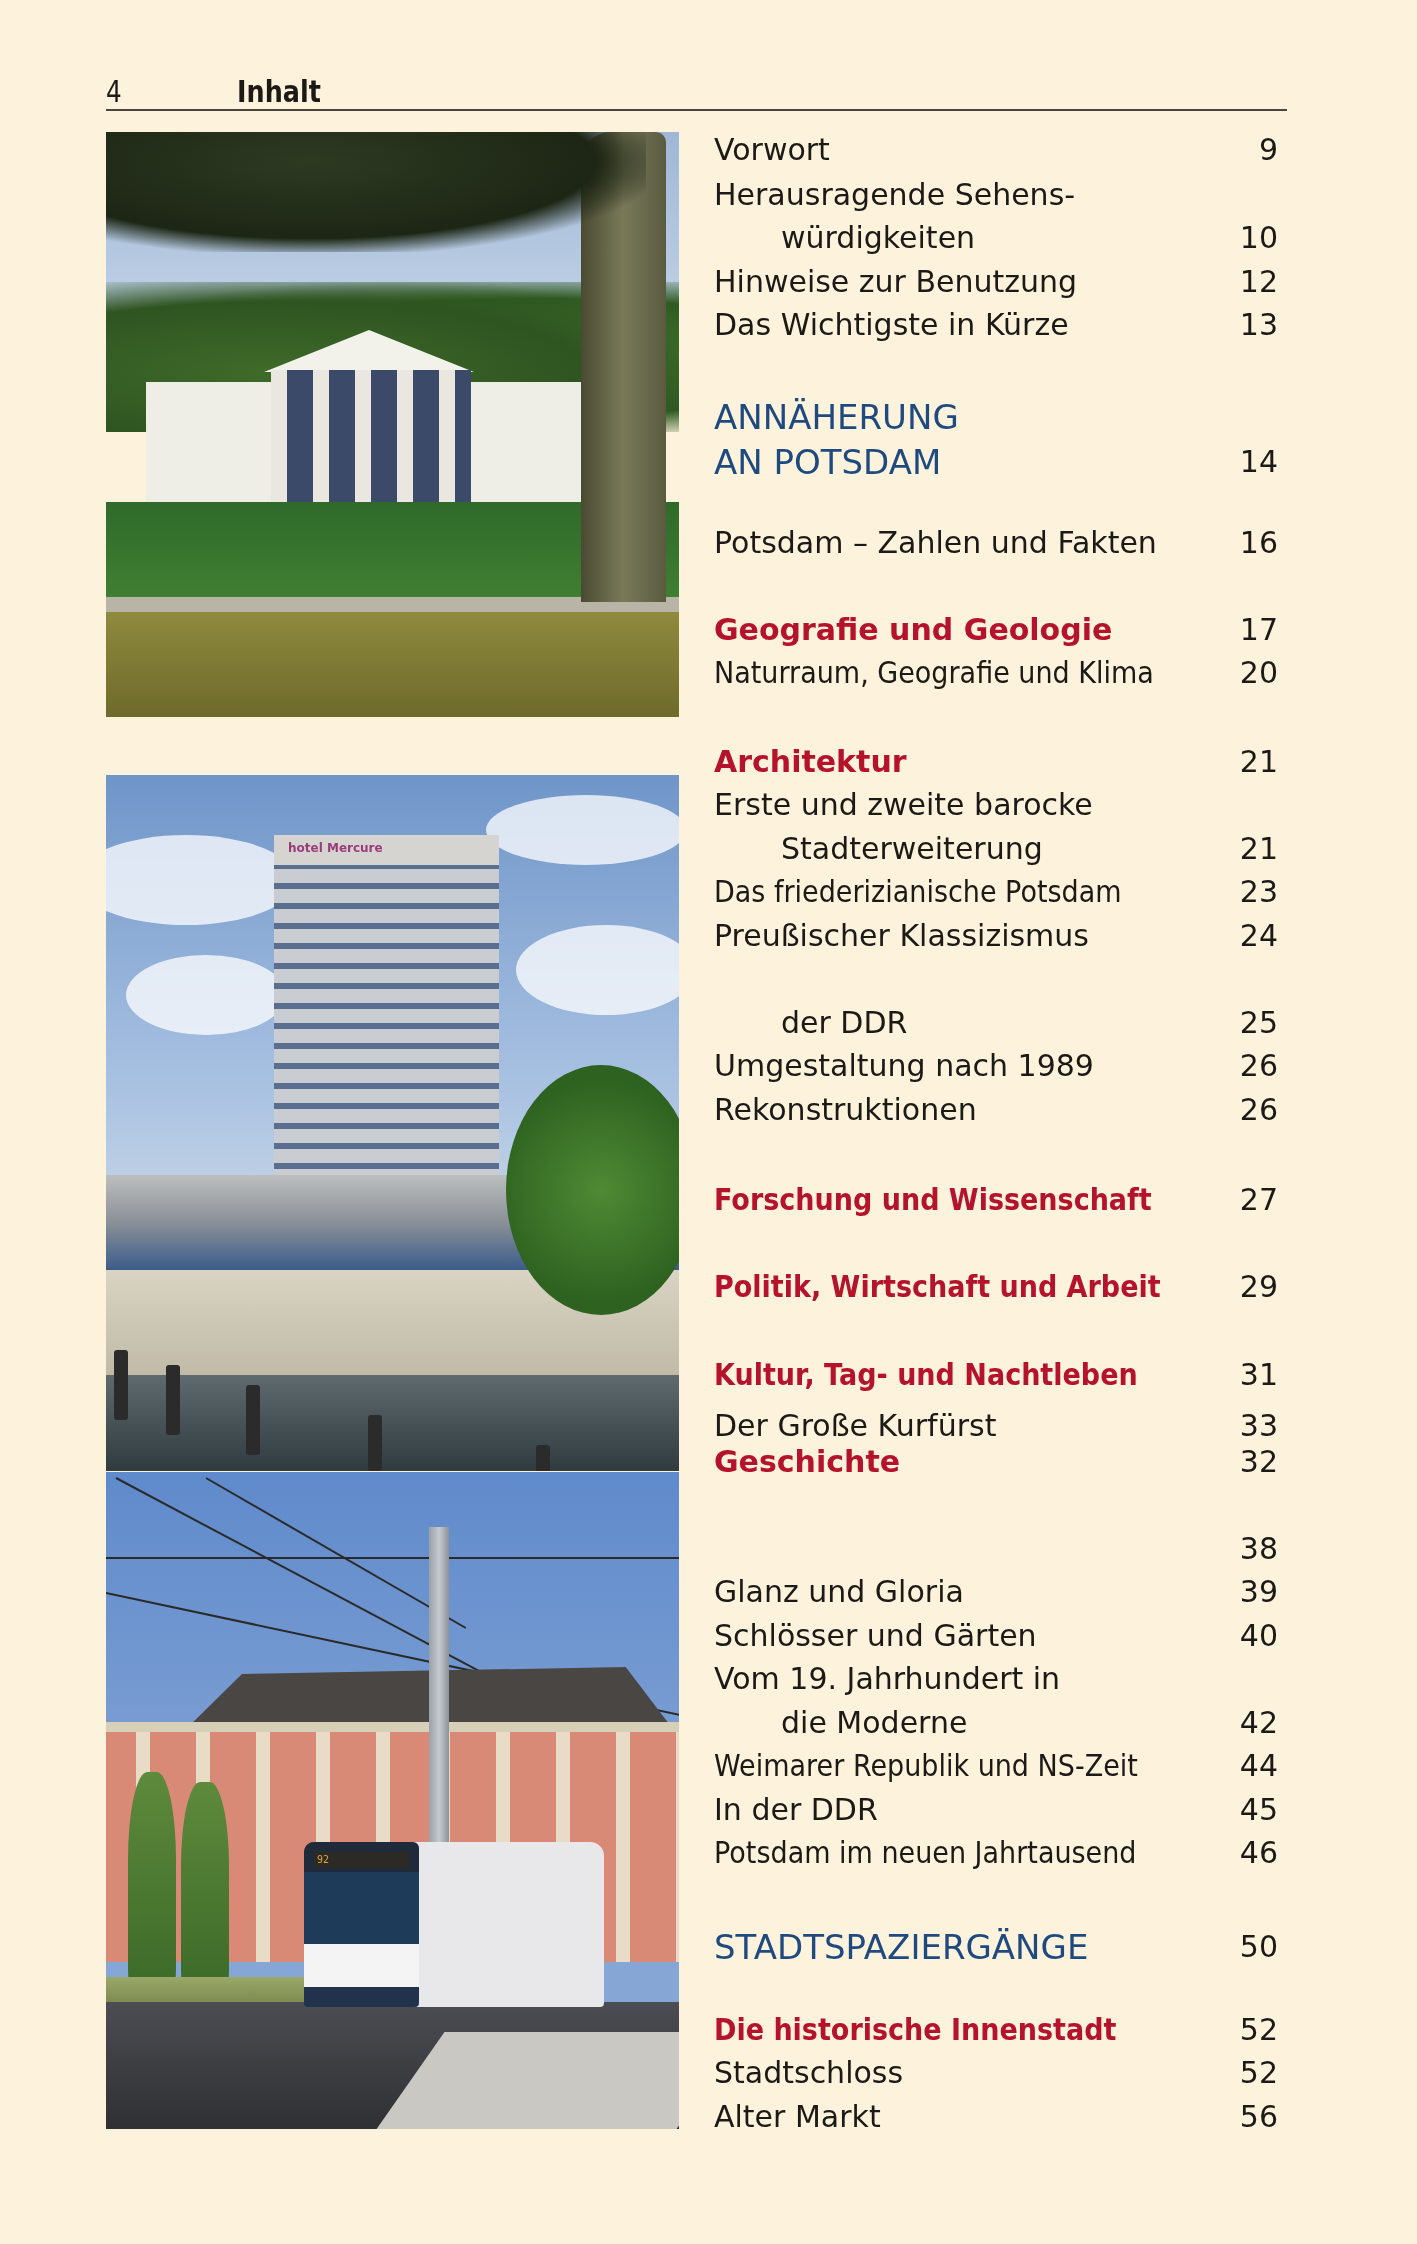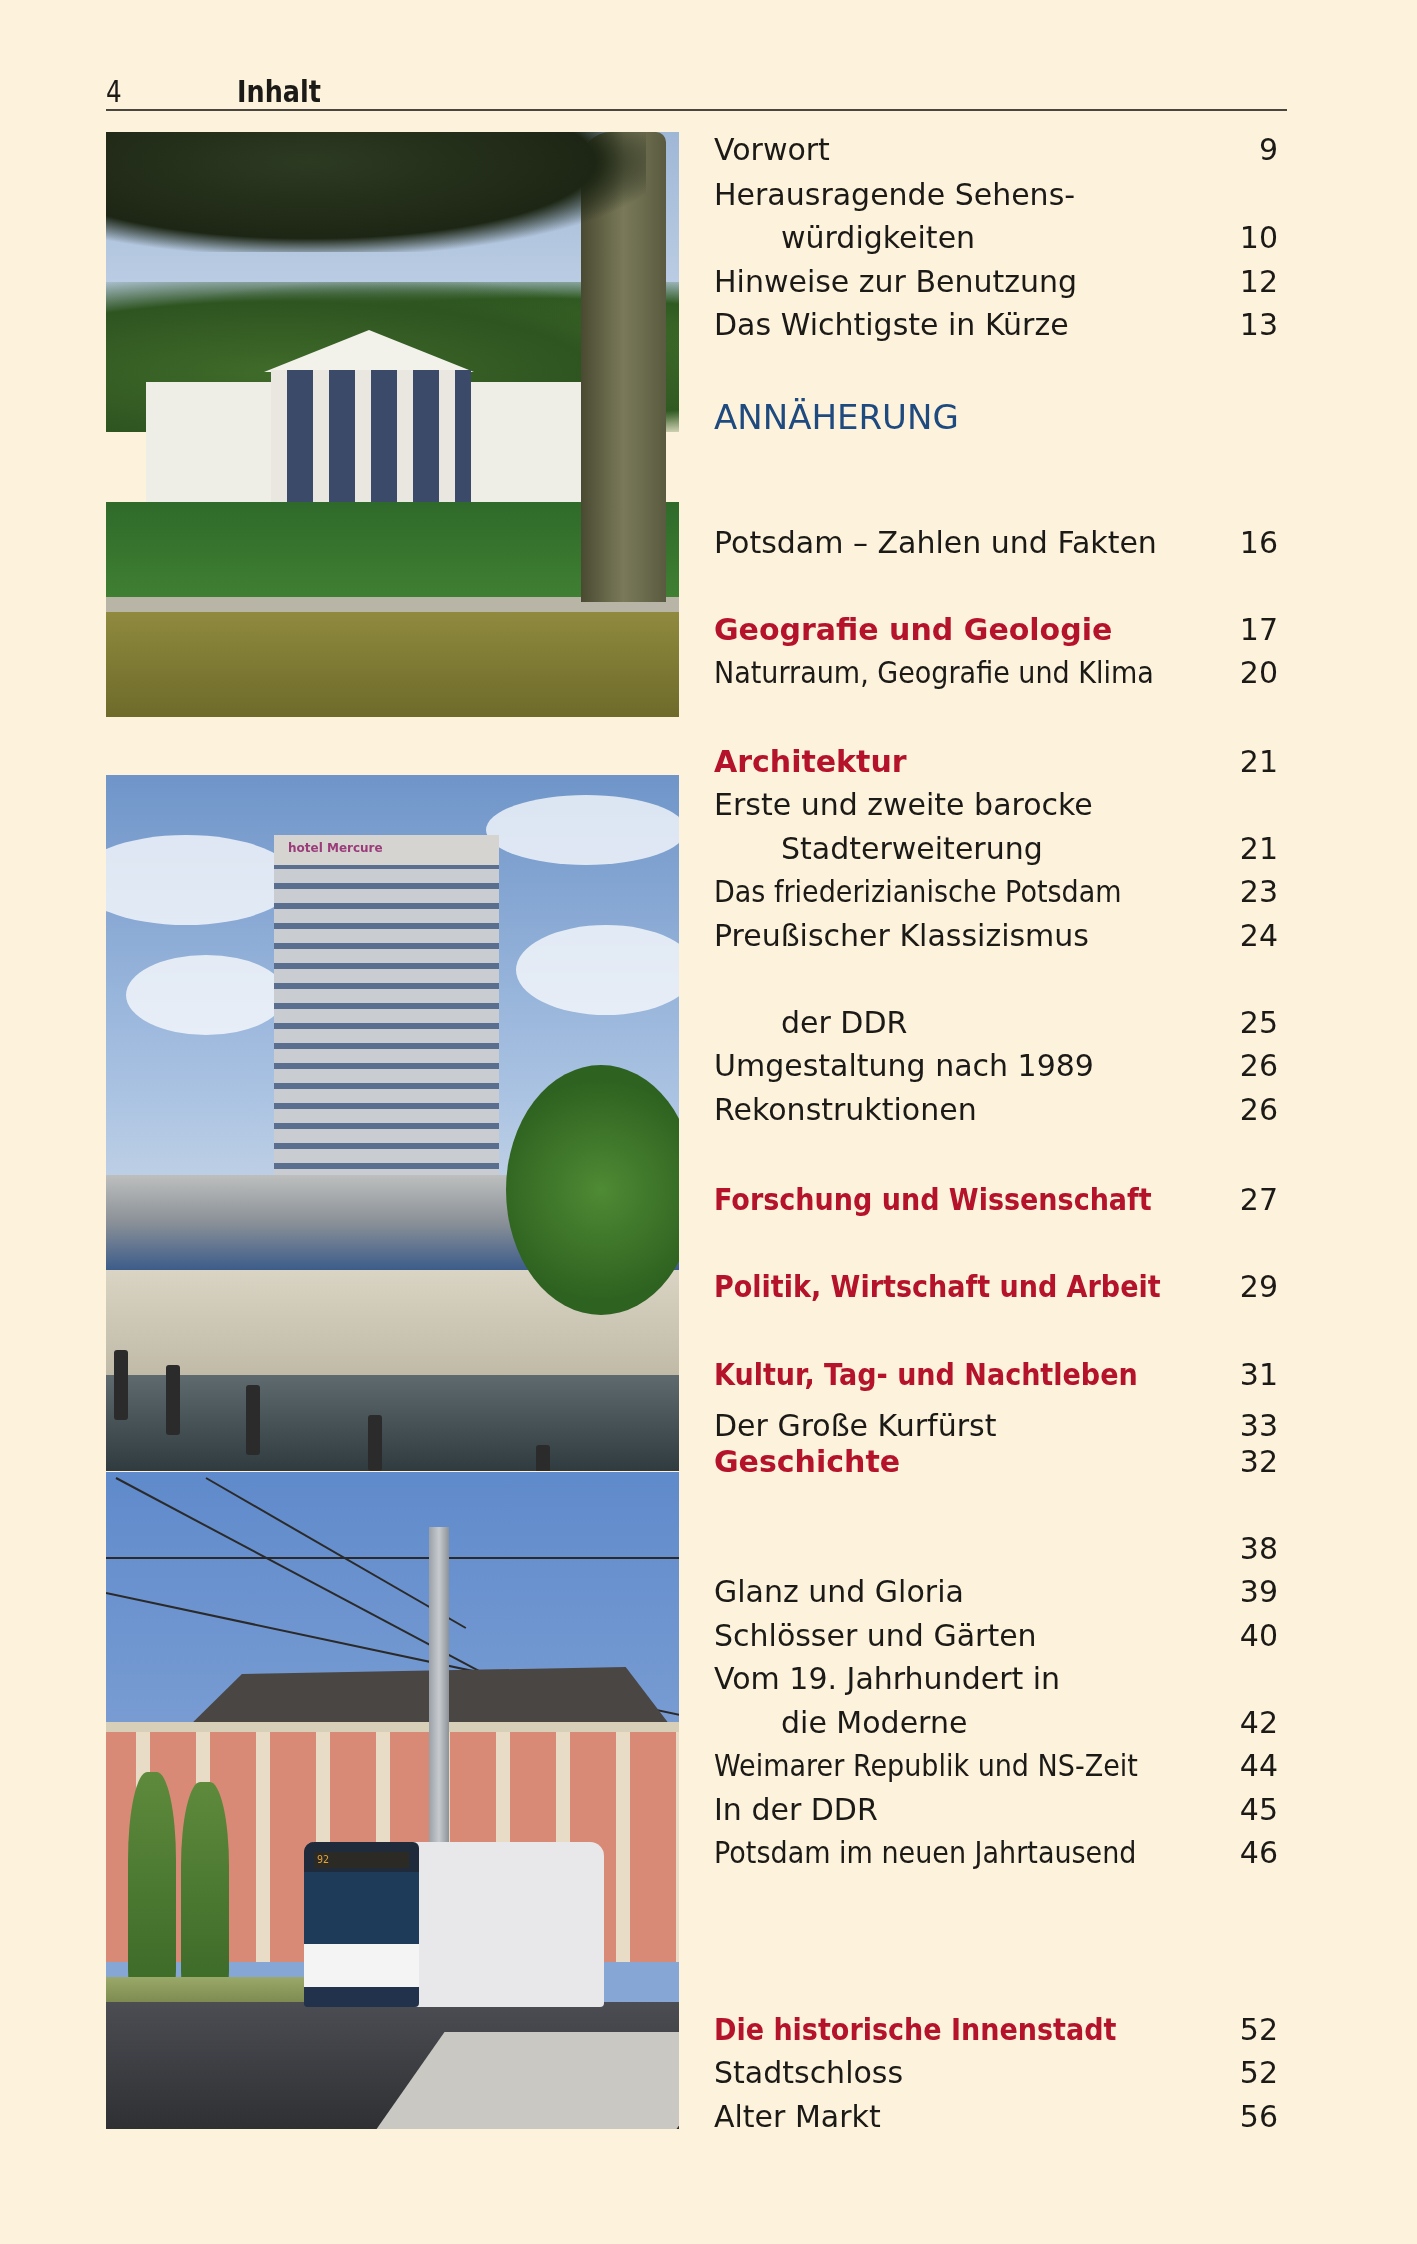--- a/index.html
+++ b/index.html
@@ -149,20 +149,24 @@
     </div>
   <div class="entry" style="top:303px">
       <span class="label">Das Wichtigste in Kürze</span>
       <span class="num">13</span>
     </div>
 
   <div class="entry blue" style="top:394px">
       <span class="label">ANNÄHERUNG</span>
       <span class="num"></span>
     </div>
+  <div class="entry blue" style="top:439px">
+      <span class="label">AN POTSDAM</span>
+      <span class="num">14</span>
+    </div>
 
   <div class="entry" style="top:521px">
       <span class="label">Potsdam – Zahlen und Fakten</span>
       <span class="num">16</span>
     </div>
 
   <div class="entry red" style="top:608px">
       <span class="label">Geografie und Geologie</span>
       <span class="num">17</span>
     </div>
@@ -250,20 +254,24 @@
     </div>
   <div class="entry" style="top:1788px">
       <span class="label">In der DDR</span>
       <span class="num">45</span>
     </div>
   <div class="entry" style="top:1831px">
       <span class="label cond">Potsdam im neuen Jahrtausend</span>
       <span class="num">46</span>
     </div>
 
+  <div class="entry blue" style="top:1924px">
+      <span class="label">STADTSPAZIERGÄNGE</span>
+      <span class="num">50</span>
+    </div>
 
   <div class="entry red" style="top:2008px">
       <span class="label cond">Die historische Innenstadt</span>
       <span class="num">52</span>
     </div>
   <div class="entry" style="top:2051px">
       <span class="label">Stadtschloss</span>
       <span class="num">52</span>
     </div>
   <div class="entry" style="top:2095px">

